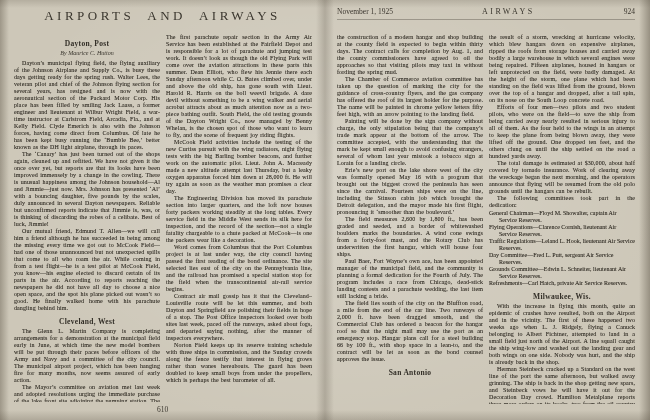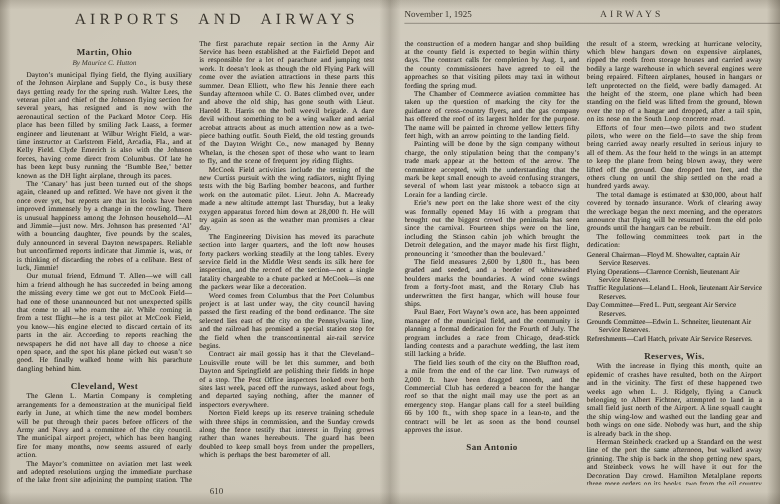--- a/index.html
+++ b/index.html
@@ -12,21 +12,21 @@
     background-color:var(--paper);
     background-image:
       linear-gradient(to right, rgba(70,62,48,0.35) 0, rgba(0,0,0,0) 9px),
       linear-gradient(to left, rgba(70,62,48,0.40) 0, rgba(0,0,0,0) 11px),
       linear-gradient(to bottom, rgba(70,62,48,0.18) 0, rgba(0,0,0,0) 8px),
       linear-gradient(to top, rgba(70,62,48,0.22) 0, rgba(0,0,0,0) 10px),
       radial-gradient(ellipse at 50% 45%, rgba(255,255,255,0.22), rgba(0,0,0,0) 75%);
     font-family:"Liberation Serif","DejaVu Serif",serif;
     color:var(--ink);
   }
-  .page{position:absolute;top:0;height:420px;width:325px;padding-left:36px;}
+  .page{position:absolute;top:0;height:420px;width:325px;}
   .page.left{left:0;}
   .page.right{left:325px;}
   .fold-shadow{
     position:absolute;left:316px;top:0;bottom:0;width:18px;
     background:linear-gradient(to right, rgba(0,0,0,0), rgba(60,52,40,0.22) 50%, rgba(0,0,0,0));
     pointer-events:none;
   }
   .dept-title{
     position:absolute;top:8px;left:6px;right:6px;margin:0;
     text-align:center;font-weight:400;font-size:13px;
@@ -75,21 +75,21 @@
   }
 </style>
 </head>
 <body>
 
 <div id="scan">
 
   <div class="page left">
     <h1 class="dept-title">AIRPORTS AND AIRWAYS</h1>
     <div class="col" data-col="left1">
-        <div class="sec-heading">Martin, Ohio</div>
+        <div class="sec-heading">Dayton, Post</div>
         <div class="byline">By Maurice C. Hutton</div>
         <div class="para">Dayton’s municipal flying field, the flying auxiliary of the Johnson Airplane and Supply Co., is busy these days getting ready for the spring rush. Walter Lees, the veteran pilot and chief of the Johnson flying section for several years, has resigned and is now with the aeronautical section of the Packard Motor Corp. His place has been filled by smiling Jack Laass, a former engineer and lieutenant at Wilbur Wright Field, a war-time instructor at Carlstrom Field, Arcadia, Fla., and at Kelly Field. Clyde Emerich is also with the Johnson forces, having come direct from Columbus. Of late he has been kept busy running the ‘Bumble Bee,’ better known as the DH light airplane, through its paces.</div>
         <div class="para">The ‘Canary’ has just been turned out of the shops again, cleaned up and refitted. We have not given it the once over yet, but reports are that its looks have been improved immensely by a change in the cowling. There is unusual happiness among the Johnson household—Al and Jimmie—just now. Mrs. Johnson has presented ‘Al’ with a bouncing daughter, five pounds by the scales, duly announced in several Dayton newspapers. Reliable but unconfirmed reports indicate that Jimmie is, was, or is thinking of discarding the robes of a celibate. Best of luck, Jimmie!</div>
         <div class="para">Our mutual friend, Edmund T. Allen—we will call him a friend although he has succeeded in being among the missing every time we got out to McCook Field—had one of those unannounced but not unexpected spills that come to all who roam the air. While coming in from a test flight—he is a test pilot at McCook Field, you know—his engine elected to discard certain of its parts in the air. According to reports reaching the newspapers he did not have all day to choose a nice open space, and the spot his plane picked out wasn’t so good. He finally walked home with his parachute dangling behind him.</div>
         <div class="sec-heading">Cleveland, West</div>
         <div class="para">The Glenn L. Martin Company is completing arrangements for a demonstration at the municipal field early in June, at which time the new model bombers will be put through their paces before officers of the Army and Navy and a committee of the city council. The municipal airport project, which has been hanging fire for many months, now seems assured of early action.</div>
         <div class="para">The Mayor’s committee on aviation met last week and adopted resolutions urging the immediate purchase of the lake front site adjoining the pumping station. The tract contains some 230 acres, is level and well drained, and requires only the removal of a few fences to make it serviceable. It is proposed to erect a steel hangar 100 by 120 ft. and to establish a complete service station with gasoline, oil and mechanics on duty day and night. Bids for the grading will be opened June 15, and the committee hopes to have the port ready before the air races.</div>
       </div>
     <div class="col" data-col="left2">
         <div class="para noindent">The first parachute repair section in the Army Air Service has been established at the Fairfield Depot and is responsible for a lot of parachute and jumping test work. It doesn’t look as though the old Flying Park will come over the aviation attractions in these parts this summer. Dean Elliott, who flew his Jennie there each Sunday afternoon while C. O. Bates climbed over, under and above the old ship, has gone south with Lieut. Harold R. Harris on the boll weevil brigade. A dare devil without something to be a wing walker and aerial acrobat attracts about as much attention now as a two-piece bathing outfit. South Field, the old testing grounds of the Dayton Wright Co., now managed by Benny Whelan, is the chosen spot of those who want to learn to fly, and the scene of frequent joy riding flights.</div>
@@ -125,20 +125,20 @@
         <div class="para">The total damage is estimated at $30,000, about half covered by tornado insurance. Work of clearing away the wreckage began the next morning, and the operators announce that flying will be resumed from the old polo grounds until the hangars can be rebuilt.</div>
         <div class="para">The following committees took part in the dedication:</div>
         <div class="list-block">
           <div class="list-line">General Chairman—Floyd M. Showalter, captain Air Service Reserves.</div>
           <div class="list-line">Flying Operations—Clarence Cornish, lieutenant Air Service Reserves.</div>
           <div class="list-line">Traffic Regulations—Leland L. Hook, lieutenant Air Service Reserves.</div>
           <div class="list-line">Day Committee—Fred L. Putt, sergeant Air Service Reserves.</div>
           <div class="list-line">Grounds Committee—Edwin L. Schneiter, lieutenant Air Service Reserves.</div>
           <div class="list-line">Refreshments—Carl Hatch, private Air Service Reserves.</div>
         </div>
-        <div class="sec-heading">Reserves, Wis.</div>
+        <div class="sec-heading">Milwaukee, Wis.</div>
         <div class="para">With the increase in flying this month, quite an epidemic of crashes have resulted, both on the Airport and in the vicinity. The first of these happened two weeks ago when L. J. Ridgely, flying a Canuck belonging to Albert Fichtner, attempted to land in a small field just north of the Airport. A line squall caught the ship wing-low and washed out the landing gear and both wings on one side. Nobody was hurt, and the ship is already back in the shop.</div>
         <div class="para">Herman Steinbeck cracked up a Standard on the west line of the port the same afternoon, but walked away grinning. The ship is back in the shop getting new spars, and Steinbeck vows he will have it out for the Decoration Day crowd. Hamilton Metalplane reports three more orders on its books, two from the oil country and one from Canada, and the factory force has gone on a ten-hour day to catch up with deliveries before the summer rush sets in.</div>
       </div>
   </div>
 
   <div class="fold-shadow"></div>
 </div>
 
 </body></html>

